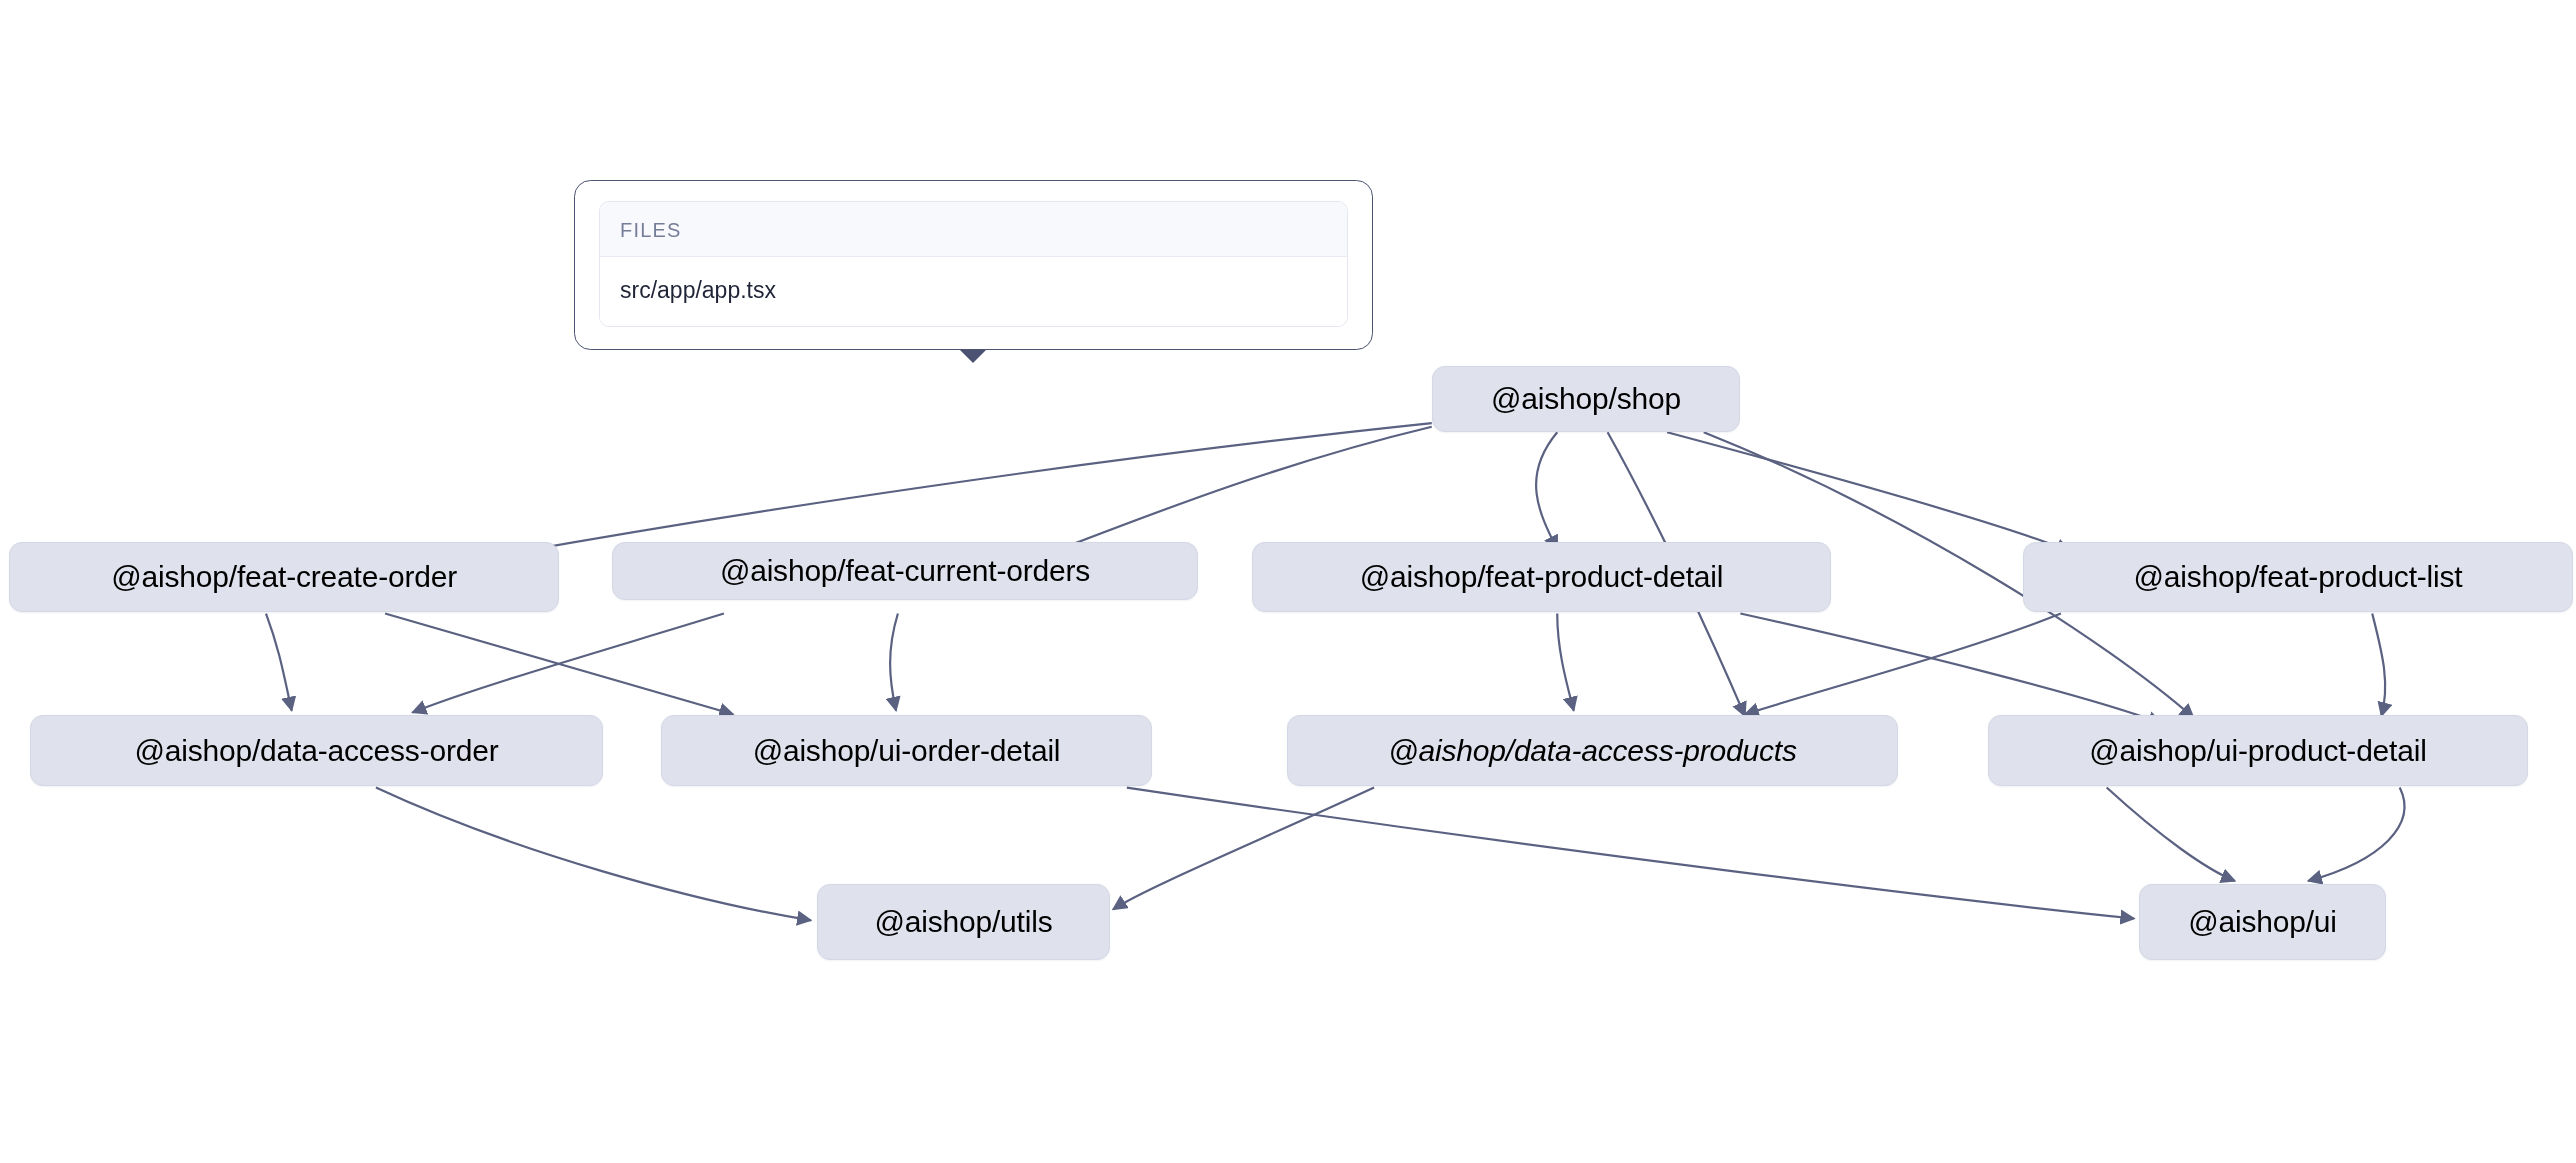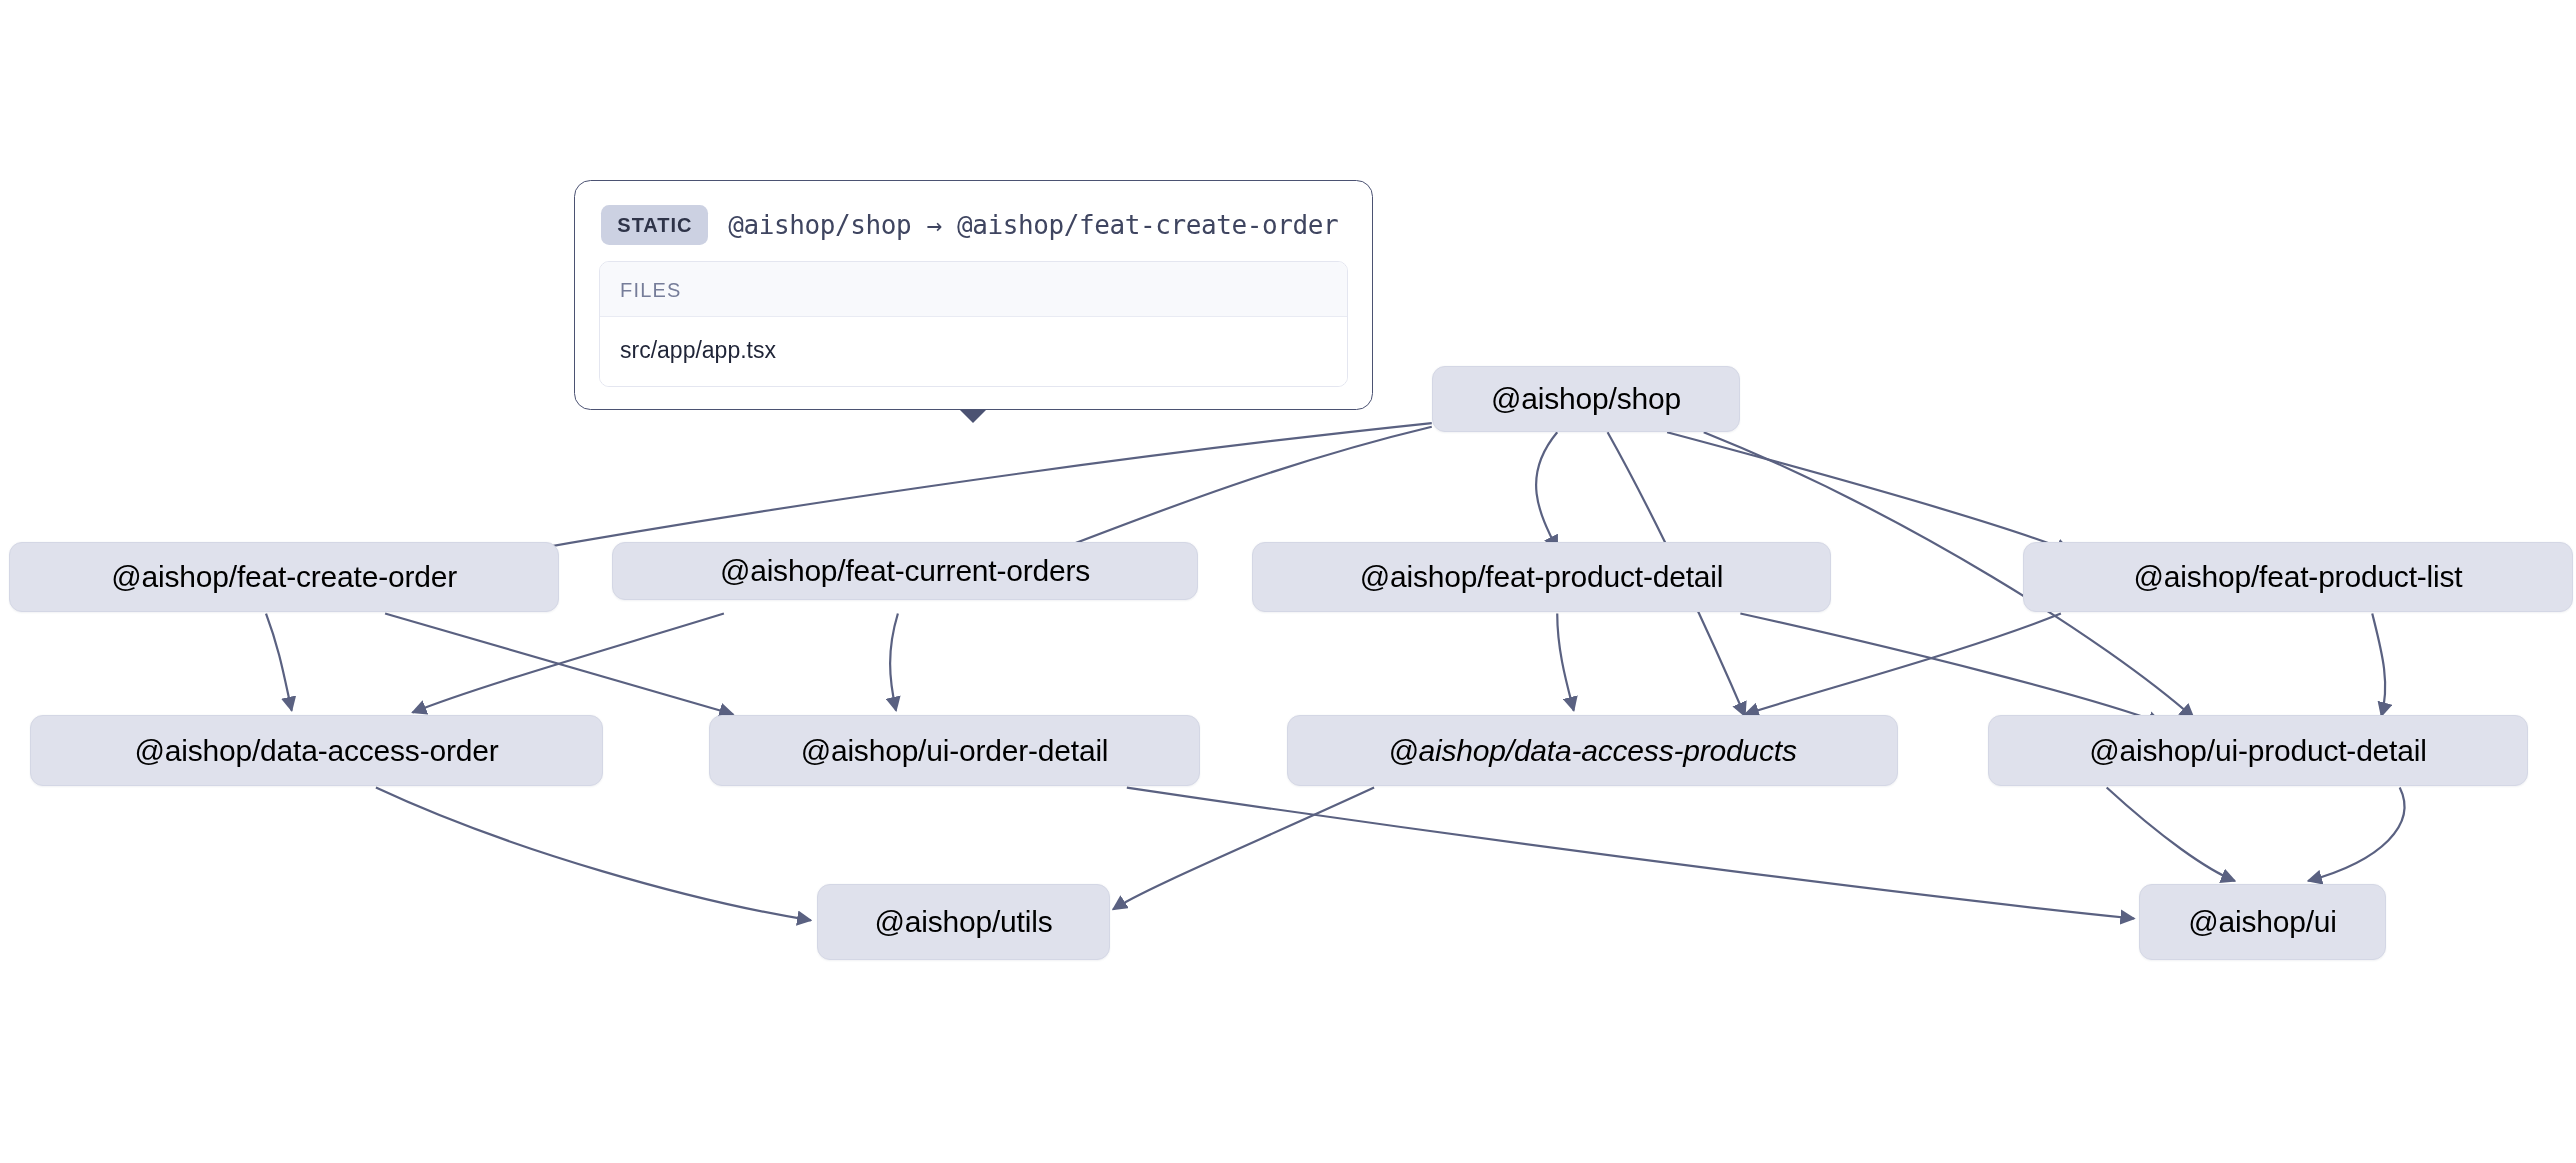--- a/index.html
+++ b/index.html
@@ -165,42 +165,38 @@
       </div>
       <div class="node" style="left: 1252px; top: 542px; width: 579px; height: 70px;">
         <span>@aishop/feat-product-detail</span>
       </div>
       <div class="node" style="left: 2023px; top: 542px; width: 550px; height: 70px;">
         <span>@aishop/feat-product-list</span>
       </div>
       <div class="node" style="left: 30px; top: 715px; width: 573px; height: 71px;">
         <span>@aishop/data-access-order</span>
       </div>
-      <div class="node" style="left: 661px; top: 715px; width: 491px; height: 71px; margin-left: 48px;">
+      <div class="node" style="left: 661px; top: 715px; width: 491px; height: 71px;">
         <span>@aishop/ui-order-detail</span>
       </div>
       <div class="node" style="left: 1287px; top: 715px; width: 611px; height: 71px; font-style: italic;">
         <span>@aishop/data-access-products</span>
       </div>
       <div class="node" style="left: 1988px; top: 715px; width: 540px; height: 71px;">
         <span>@aishop/ui-product-detail</span>
       </div>
       <div class="node" style="left: 817px; top: 884px; width: 293px; height: 76px;">
         <span>@aishop/utils</span>
       </div>
       <div class="node" style="left: 2139px; top: 884px; width: 247px; height: 76px;">
         <span>@aishop/ui</span>
       </div>
     </div>
 
   <div id="tooltip-card">
-    <div class="tt-head">
-      <span class="tt-badge">STATIC</span>
-      <span class="tt-title">@aishop/shop → @aishop/feat-create-order</span>
-    </div>
     <div class="tt-files">
       <div class="tt-files-header">FILES</div>
       <div id="files-list">
           <div class="tt-file-row">src/app/app.tsx</div>
         </div>
     </div>
   </div>
 
 </div>
 

